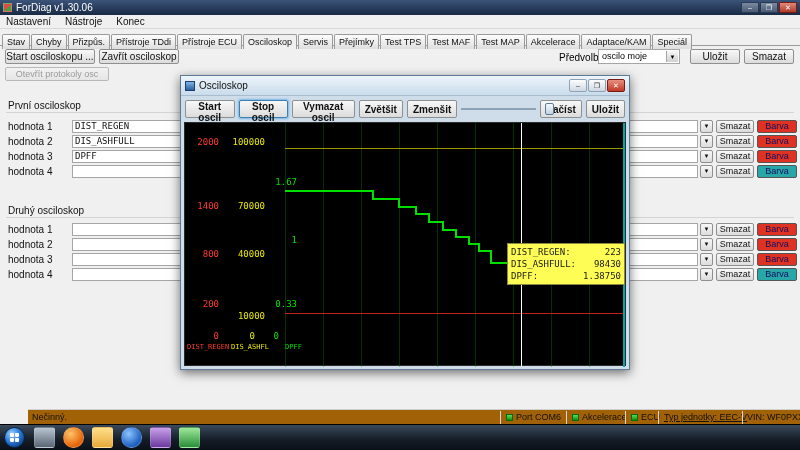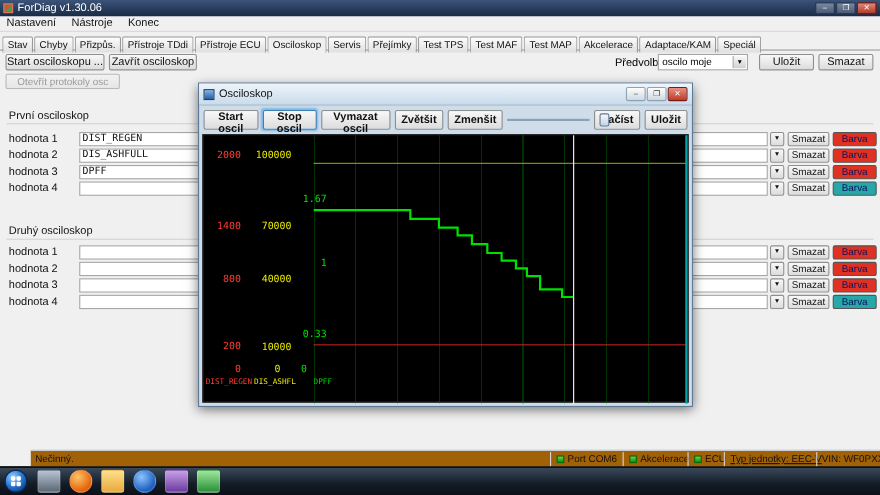--- a/index.html
+++ b/index.html
@@ -232,21 +232,21 @@
       </span>
       <button class="btn sbtn ml-auto">Načíst</button>
       <button class="btn sbtn">Uložit</button>
     </div>
 
     <div id="sdisplay">
 
       <span class="ax ax-red" style="top:14px;">2000</span>
       <span class="ax ax-red" style="top:78px;">1400</span>
       <span class="ax ax-red" style="top:126px;">800</span>
-      <span class="ax ax-red" style="top:187px;">200</span>
+      <span class="ax ax-red" style="top:176px;">200</span>
       <span class="ax ax-red" style="top:208px;">0</span>
 
       <span class="ax ax-yel" style="top:14px;">100000</span>
       <span class="ax ax-yel" style="top:78px;">70000</span>
       <span class="ax ax-yel" style="top:126px;">40000</span>
       <span class="ax ax-yel" style="top:188px;">10000</span>
       <span class="ax ax-yel" style="top:208px;width:30px;left:40px;">0</span>
 
       <span class="ax ax-grn" style="top:54px;">1.67</span>
       <span class="ax ax-grn" style="top:112px;">1</span>
@@ -258,20 +258,34 @@
       <span class="ch-name" style="left:100px;top:220px;color:#00e000;">DPFF</span>
 
       <div id="plot">
         <div class="hline" id="yellow-line"></div>
         <div class="hline" id="red-line"></div>
         <svg id="trace" width="340" height="244" viewBox="0 0 340 244">
           <polyline fill="none" stroke="#00e000" stroke-width="2" points="0,68 88,68 88,76 114,76 114,84 131,84 131,91 144,91 144,99 158,99 158,107 171,107 171,114 184,114 184,121 194,121 194,128 206,128 206,140 226,140 226,147 236,147"></polyline>
         </svg>
         <div id="cursor"></div>
         <div id="edge-line"></div>
+        <div id="tooltip">
+          <div class="tt-row">
+              <span>DIST_REGEN:</span>
+              <span>223</span>
+            </div>
+          <div class="tt-row">
+              <span>DIS_ASHFULL:</span>
+              <span>98430</span>
+            </div>
+          <div class="tt-row">
+              <span>DPFF:</span>
+              <span>1.38750</span>
+            </div>
+        </div>
       </div>
     </div>
   </div>
 
   <div id="taskbar">
     <div id="start-orb">
       <span class="flag">
           <span></span>
           <span></span>
           <span></span>

